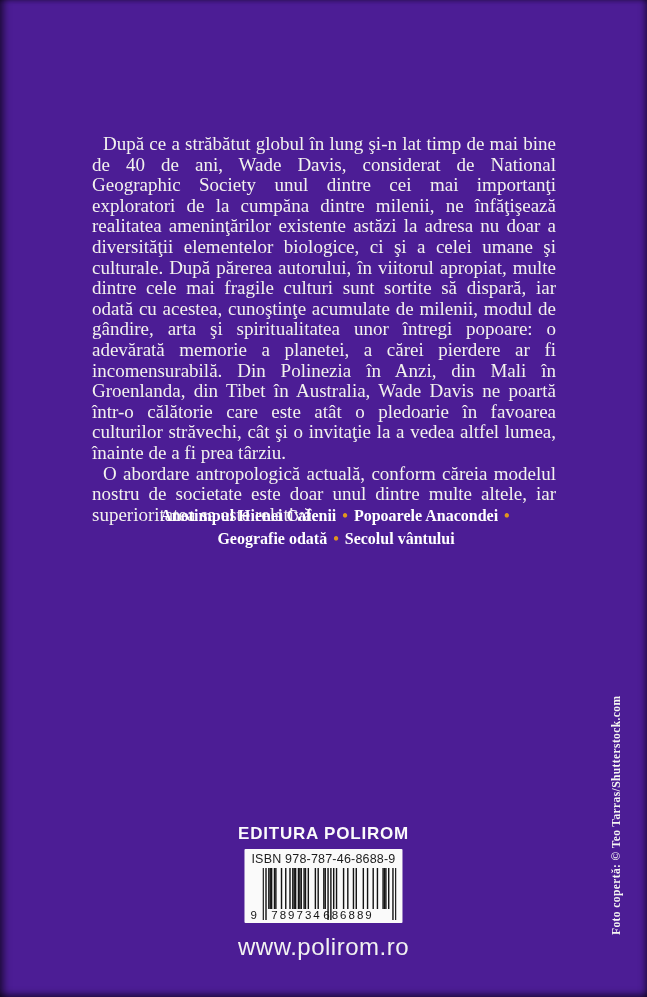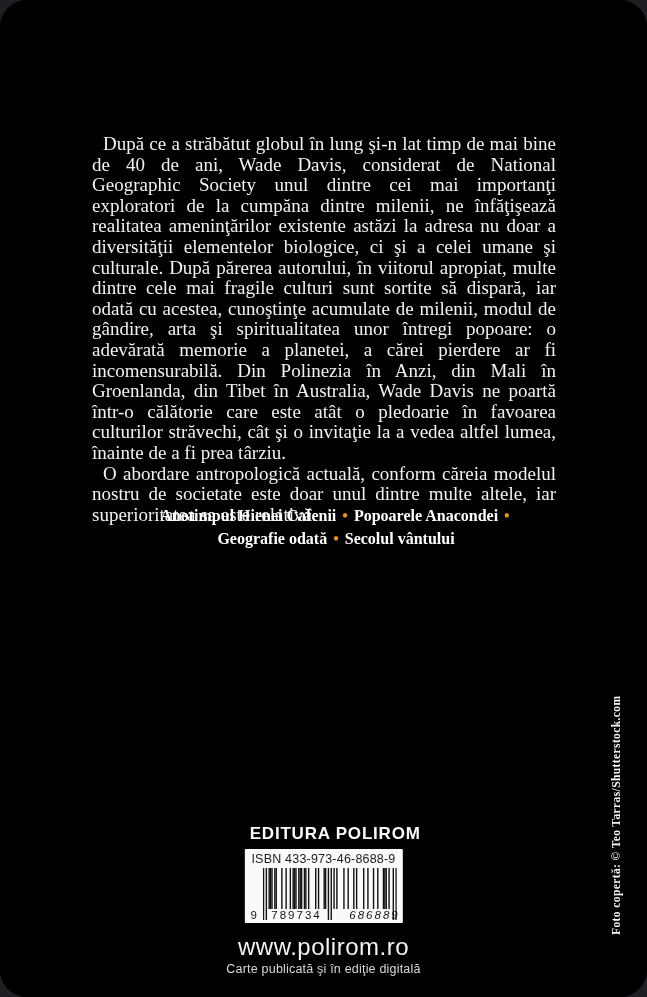--- a/index.html
+++ b/index.html
@@ -5,27 +5,26 @@
   html, body { margin: 0; padding: 0; }
   body {
     width: 647px; height: 997px;
     position: relative;
     background: #1e1f23;
     overflow: hidden;
     font-family: "Liberation Serif", serif;
   }
   .cover {
     position: absolute; inset: 0;
-    background: #000000;
+    background: #4c1d95;
     box-shadow:
       inset 9px 0 7px -5px rgba(0,0,0,0.55),
       inset -6px 0 6px -4px rgba(0,0,0,0.5),
       inset 0 -7px 6px -4px rgba(0,0,0,0.5),
       inset 0 4px 4px -3px rgba(0,0,0,0.35);
-    border-radius: 27px;
   }
   
   .description {
     position: absolute;
     left: 92px; top: 134px; width: 464px;
     color: #f3f2ee;
     font-size: 19px;
     line-height: 20.6px;
     text-align: justify;
   }
@@ -92,21 +91,21 @@
   .barcode-digits span {
     position: absolute;
     bottom: -1px;
     color: #141414;
     font-size: 11.5px;
     line-height: 12px;
     font-family: "Liberation Sans", sans-serif;
   }
   .digit-first { left: 0; }
   .digit-grp1 { left: 16px; width: 60px; text-align: center; letter-spacing: 2px; }
-  .digit-grp2 { left: 94px; width: 60px; text-align: center; letter-spacing: 2px; font-style: italic; }
+  .digit-grp2 { left: 68px; width: 60px; text-align: center; letter-spacing: 2px; }
   .website {
     margin-top: 10px;
     color: #f2f2f1;
     font-size: 24px;
     font-weight: normal;
     letter-spacing: 0.5px;
     white-space: nowrap;
   }
   .digital-note {
     margin-top: 1px;
@@ -141,21 +140,21 @@
   </div>
 
   <div class="booklist">
     <div><span>Anotimpul Hienei Cafenii</span> <span class="bullet" style="color: rgb(224, 149, 30);">•</span> <span>Popoarele Anacondei</span> <span class="bullet" style="color: rgb(224, 149, 30);">•</span></div>
     <div><span>Geografie odată</span> <span class="bullet" style="color: rgb(224, 149, 30);">•</span> <span>Secolul vântului</span></div>
   </div>
 
   <div class="publisher">
     <div class="publisher-name">EDITURA POLIROM</div>
     <div class="barcode-box">
-      <div class="isbn-label">ISBN 433-973-46-8688-9</div>
+      <div class="isbn-label">ISBN 978-787-46-8688-9</div>
       <div class="bars-wrap">
         <svg id="barcode-svg" viewBox="0 0 95 52" preserveAspectRatio="none">
             <rect x="0" y="0" width="1" height="52"></rect>
             <rect x="2" y="0" width="1" height="52"></rect>
             <rect x="4" y="0" width="1" height="41"></rect>
             <rect x="5" y="0" width="1" height="41"></rect>
             <rect x="6" y="0" width="1" height="41"></rect>
             <rect x="8" y="0" width="1" height="41"></rect>
             <rect x="9" y="0" width="1" height="41"></rect>
             <rect x="13" y="0" width="1" height="41"></rect>
@@ -194,18 +193,17 @@
             <rect x="94" y="0" width="1" height="52"></rect>
           </svg>
         <div class="barcode-digits">
           <span class="digit-first">9</span>
           <span class="digit-grp1">789734</span>
           <span class="digit-grp2">686889</span>
         </div>
       </div>
     </div>
     <div class="website">www.polirom.ro</div>
-    <div class="digital-note">Carte publicată şi în ediţie digitală</div>
   </div>
 
   <div class="photo-credit">Foto copertă: © Teo Tarras/Shutterstock.com</div>
 
 </div>
 
 </body></html>

